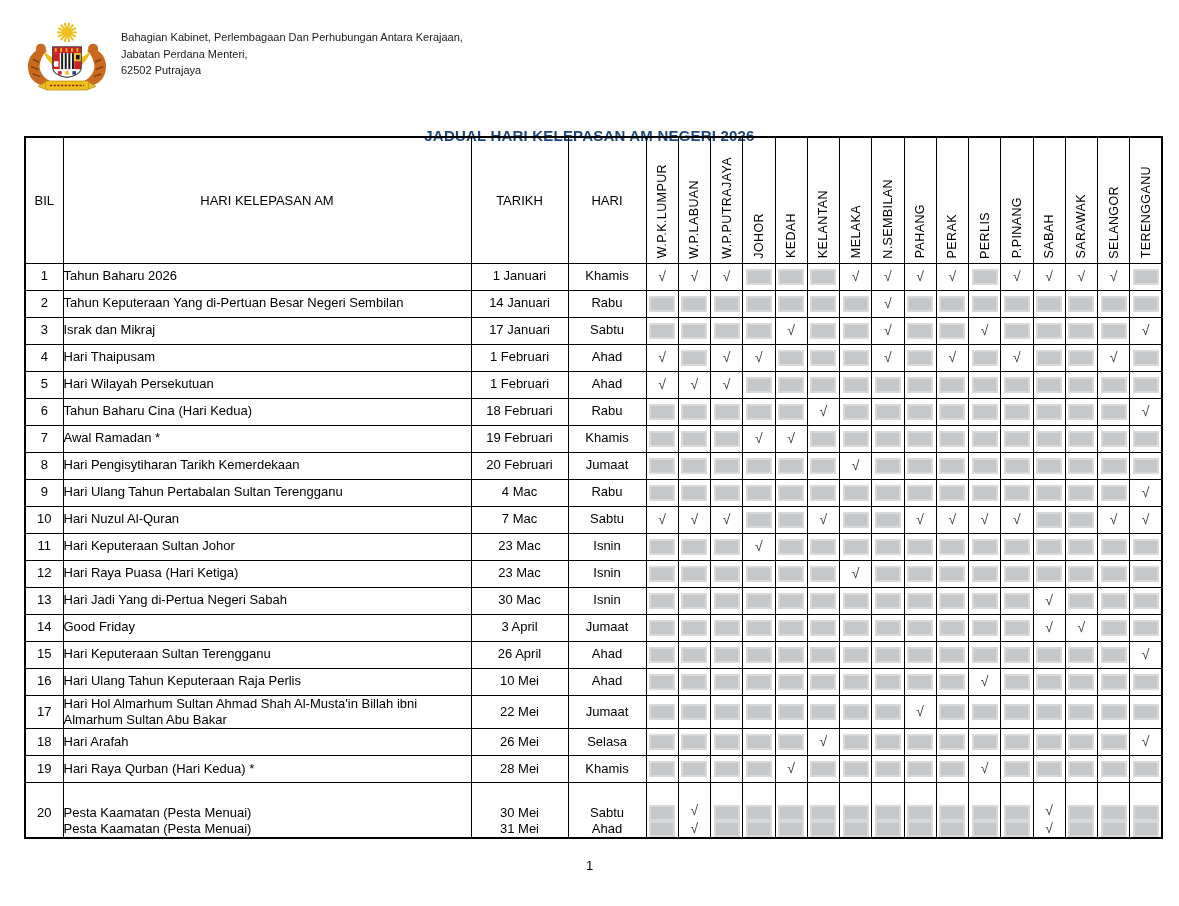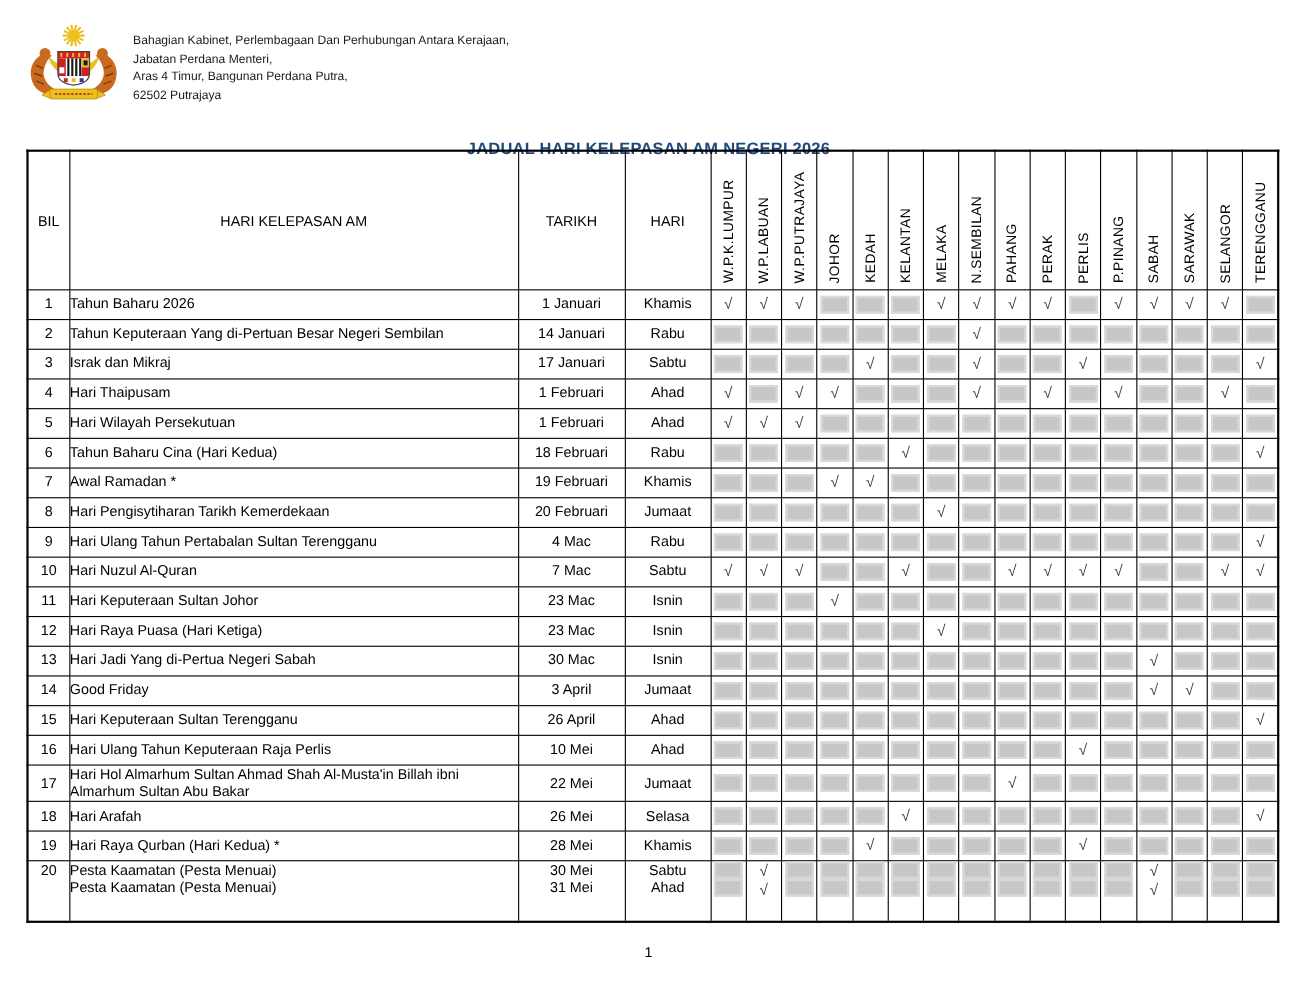--- a/index.html
+++ b/index.html
@@ -24,21 +24,21 @@
   .vtext{display:inline-block;writing-mode:vertical-rl;transform:rotate(180deg);
          font-size:12.5px;letter-spacing:0.4px;white-space:nowrap;}
   tbody tr{height:27px;}
   tbody td{font-size:13px;line-height:1.25;}
   td.c{text-align:center;vertical-align:middle;}
   td.name{text-align:left;vertical-align:middle;padding:1px 4px;}
   .box{display:inline-block;width:22px;height:12px;background:#C6C7C9;
        border:2px solid #D8D9DB;vertical-align:middle;}
   .chk{font-size:14px;color:#3d3d3d;}
   tr.double{height:55px;}
-  .stack{display:flex;flex-direction:column;justify-content:flex-start;
+  .stack{display:flex;flex-direction:column;justify-content:flex-end;
          align-items:center;height:54px;}
   .stack.left{align-items:flex-start;}
   .stack > *{flex:0 0 auto;}
 
   
   .pageno{position:absolute;left:0;top:858px;width:100%;text-align:center;font-size:13px;}
 </style>
 </head>
 <body>
 
@@ -105,21 +105,20 @@
       <path d="M18,72 L28,66 L28,76 Z" fill="#EFBF1E" stroke="#B8901A" stroke-width="0.8"></path>
       <path d="M82,72 L72,66 L72,76 Z" fill="#EFBF1E" stroke="#B8901A" stroke-width="0.8"></path>
       <rect x="26" y="66" width="48" height="10" rx="2" fill="#EFBF1E" stroke="#B8901A" stroke-width="0.8"></rect>
       <line x1="31" y1="71" x2="69" y2="71" stroke="#8A2A1E" stroke-width="1.5" stroke-dasharray="2.5,1.6"></line>
     </svg>
   </div>
 
   <div class="addr">
     <div>Bahagian Kabinet, Perlembagaan Dan Perhubungan Antara Kerajaan,</div>
     <div>Jabatan Perdana Menteri,</div>
-    <div>Aras 4 Timur, Bangunan Perdana Putra,</div>
     <div>62502 Putrajaya</div>
   </div>
 
   <div class="title" style="color: rgb(31, 73, 125);">JADUAL HARI KELEPASAN AM NEGERI 2026</div>
 
   <table class="holiday">
       <colgroup>
         <col style="width: 38px;">
         <col style="width: 408px;">
         <col style="width: 97px;">

